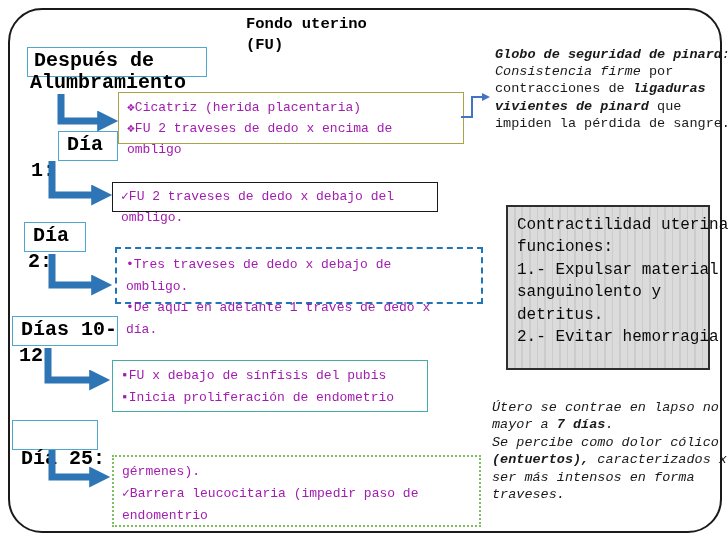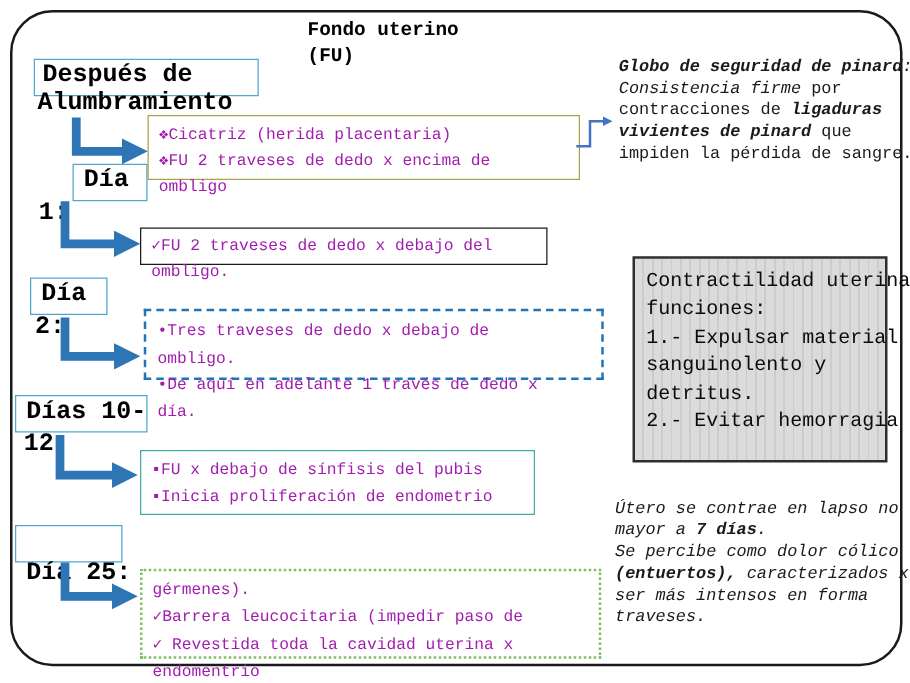--- a/index.html
+++ b/index.html
@@ -107,21 +107,20 @@
   <div class="cbox b-teal">
     <div class="cbox-text">
         <div>▪FU x debajo de sínfisis del pubis</div>
         <div>▪Inicia proliferación de endometrio</div>
       </div>
   </div>
   <div class="cbox b-green">
     <div class="cbox-text">
         <div>gérmenes).</div>
         <div>✓Barrera leucocitaria (impedir paso de</div>
-        <div>✓ Revestida toda la cavidad uterina x</div>
         <div>endomentrio</div>
       </div>
   </div>
 
   <div class="note note1">
       <div class="nline"><span class="b i">Globo de seguridad de pinard</span><span class="i">:</span></div>
       <div class="nline"><span class="i">Consistencia firme</span><span> por</span></div>
       <div class="nline"><span>contracciones de </span><span class="b i">ligaduras</span></div>
       <div class="nline"><span class="b i">vivientes de pinard</span><span>  que</span></div>
       <div class="nline"><span>impiden la pérdida de sangre.</span></div>

